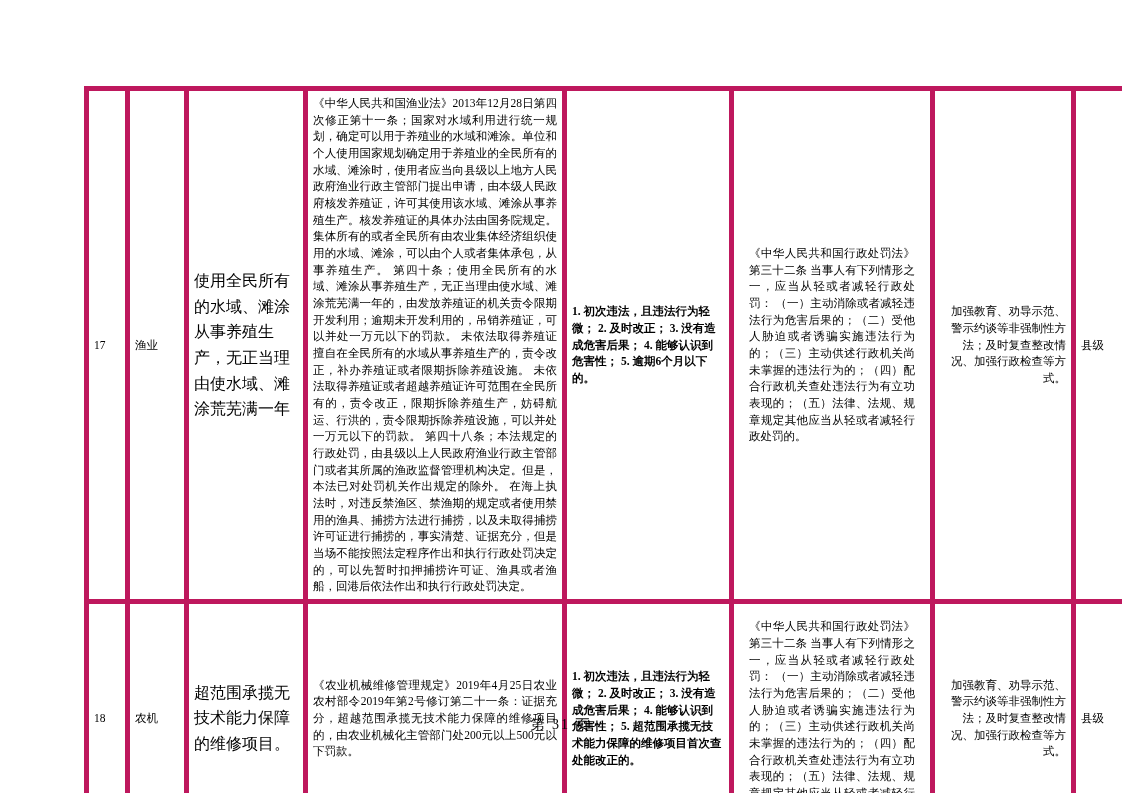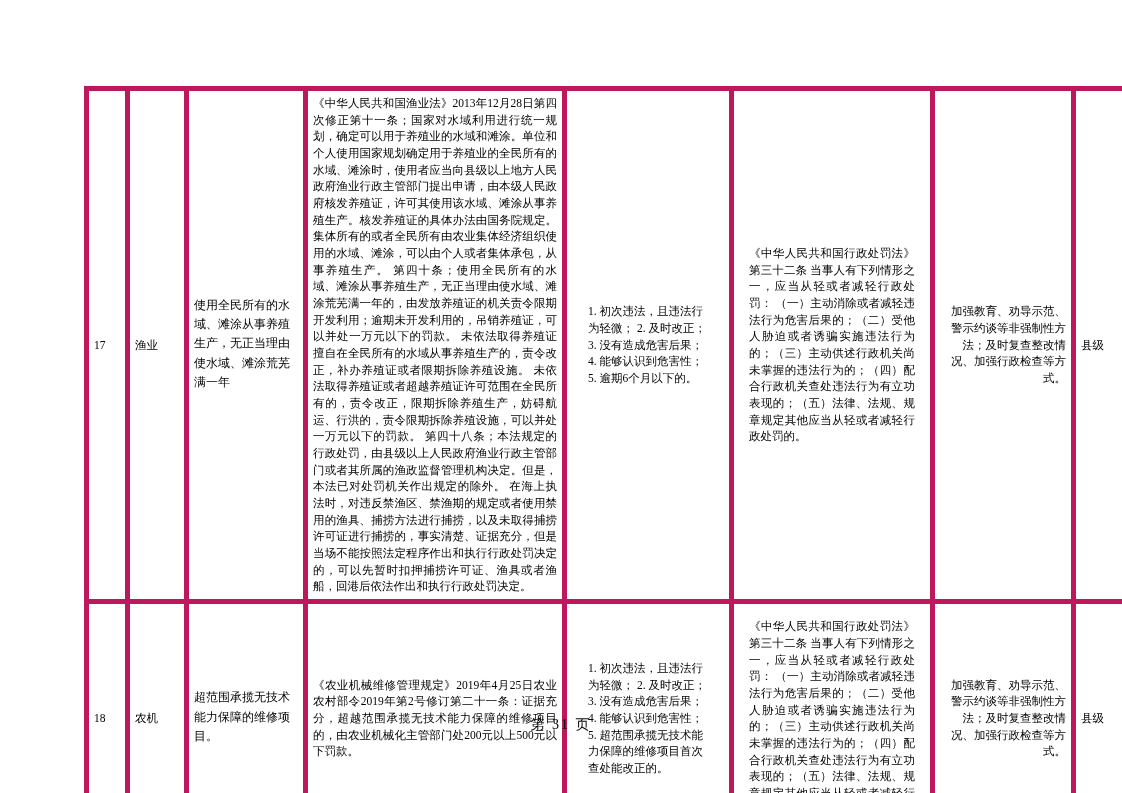--- a/index.html
+++ b/index.html
@@ -80,23 +80,22 @@
   td.c-level {
     width: 42px;
     font-size: 12px;
   }
   td.c-blank1 {
     width: 18px;
   }
   .row-17 td { height: 372px; }
   .row-18 td { height: 200px; }
   .item-text {
-    font-size: 12px;
+    font-size: 16px;
     line-height: 1.6;
-    font-family: Liberation Mono, monospace;
   }
   .page-footer {
     position: absolute;
     left: 0;
     top: 716px;
     width: 1122px;
     text-align: center;
     font-size: 14px;
     font-family: "Liberation Serif", "DejaVu Serif", serif;
     letter-spacing: 2px;
@@ -108,21 +107,22 @@
     margin: 0;
     text-align: justify;
     text-justify: inter-ideograph;
   }
   .law-para {
     margin: 10px;
     text-align: justify;
     text-justify: inter-ideograph;
   }
   .cond-para {
-    margin: 16px;
+    margin: 0;
+    font-weight: bold;
   }
   .measure-para {
     margin: 0;
   }
 </style>
 </head>
 <body>
 
 <div class="page">
 

